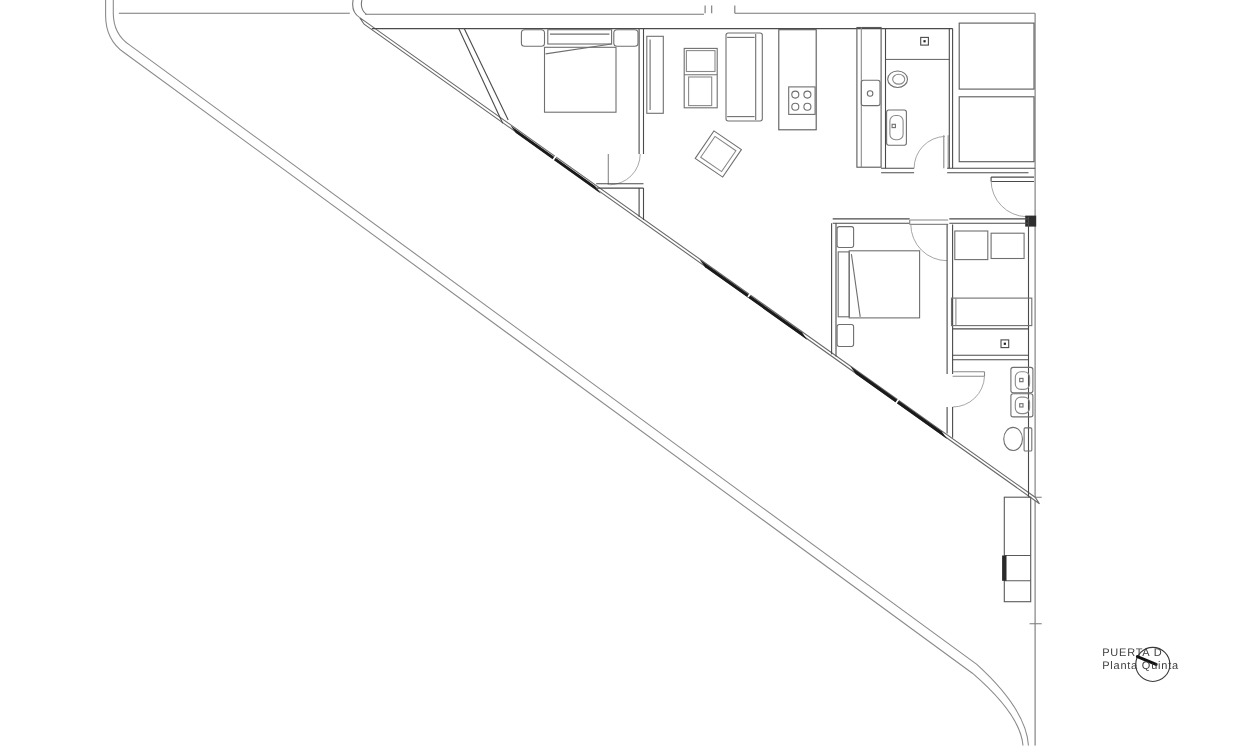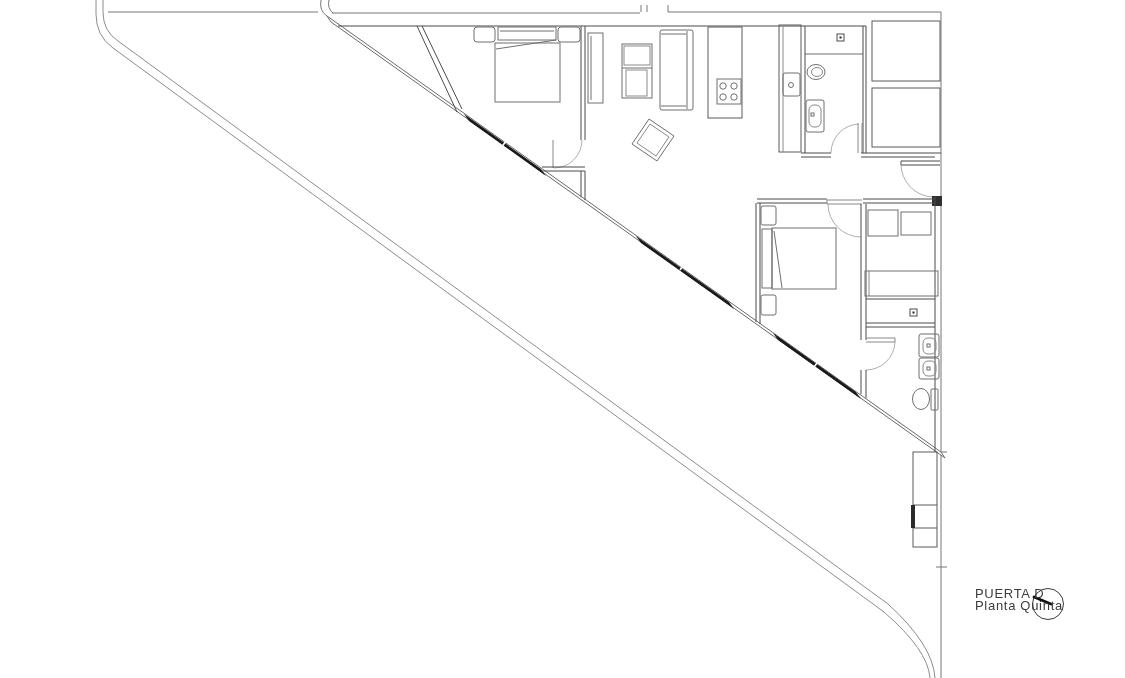--- a/index.html
+++ b/index.html
@@ -1,21 +1,21 @@
 <!DOCTYPE html>
 <html><head>
 <meta charset="utf-8">
 <style>
   html,body{margin:0;padding:0;background:#ffffff;}
   body{width:1125px;height:678px;position:relative;overflow:hidden;
        font-family:"Liberation Sans", sans-serif;}
   .sheet{position:absolute;inset:0;background:#fff;}
   svg{position:absolute;left:0;top:0;}
-  .plan-label{position:absolute;left:975px;top:588px;width:120px;
-    font-size:13px;line-height:11.5px;letter-spacing:0.7px;color:#3d3d3d;}
+  .plan-label{position:absolute;left:1002px;top:588px;width:120px;
+    font-size:10px;line-height:11.5px;letter-spacing:0.7px;color:#3d3d3d;}
   .plan-label div{white-space:nowrap;}
 </style>
 </head>
 <body>
 
 <div class="sheet">
   <svg width="1125" height="678" viewBox="0 0 1125 678" xmlns="http://www.w3.org/2000/svg">
       <path fill="none" stroke="#8c8c8c" stroke-width="1" d="M 96,0 L 96,14 Q 96,36 113,48 L 884,612 Q 928,650 930,678"></path>
       <path fill="none" stroke="#8c8c8c" stroke-width="1" d="M 103,0 L 103,12 Q 103,31 118,41 L 888,604 Q 933,645 935,678"></path>
       <path fill="none" stroke="#777777" stroke-width="1" d="M 108,12 H 318"></path>

